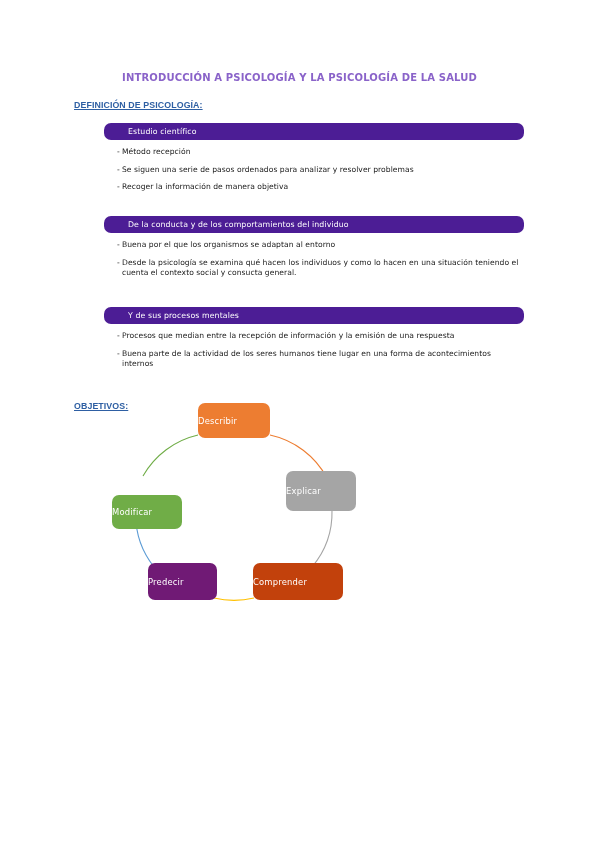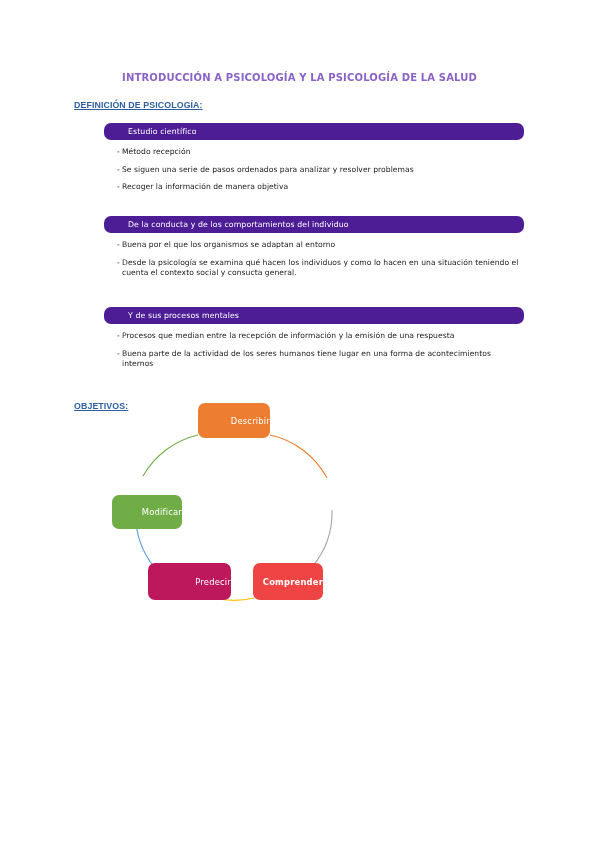--- a/index.html
+++ b/index.html
@@ -105,21 +105,21 @@
   #cycle svg {
     position: absolute;
     left: 0;
     top: 0;
   }
   .node {
     position: absolute;
     border-radius: 7px;
     display: flex;
     align-items: center;
-    justify-content: flex-end;
+    justify-content: flex-start;
     color: #ffffff;
     font-size: 8.4px;
     font-family: "DejaVu Sans", sans-serif;
     letter-spacing: 0.2px;
     box-sizing: border-box;
   }
 </style>
 </head>
 <body>
 
@@ -167,26 +167,29 @@
 
       <path d="M 56 172 A 85 85 0 0 1 38 113" fill="none" stroke="#5b9bd5" stroke-width="1.1"></path>
 
       <path d="M 45 81 A 85 85 0 0 1 100 40" fill="none" stroke="#70ad47" stroke-width="1.1"></path>
     </svg>
 
     <div class="node" style="left:100px; top:8px; width:72px; height:35px; background:#ed7d31;">
       <span>Describir</span>
     </div>
 
+    <div class="node" style="left:188px; top:76px; width:70px; height:40px; background:#a5a5a5;">
+      <span>Explicar</span>
+    </div>
 
-    <div class="node" style="left:155px; top:168px; width:70px; height:37px; background:#ef4444;font-weight:bold;">
+    <div class="node" style="left:155px; top:168px; width:90px; height:37px; background:#c2410c;">
       <span>Comprender</span>
     </div>
 
-    <div class="node" style="left:50px; top:168px; width:83px; height:37px; background:#be185d;">
+    <div class="node" style="left:50px; top:168px; width:69px; height:37px; background:#701a75;">
       <span>Predecir</span>
     </div>
 
     <div class="node" style="left:14px; top:73px; width:70px; height:34px; background:#70ad47;margin-top:27px;">
       <span>Modificar</span>
     </div>
   </div>
 
 </div>
 

